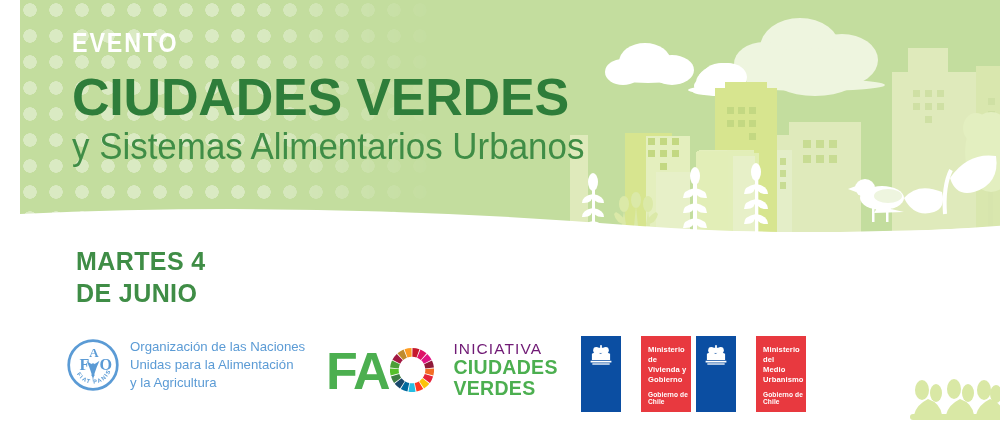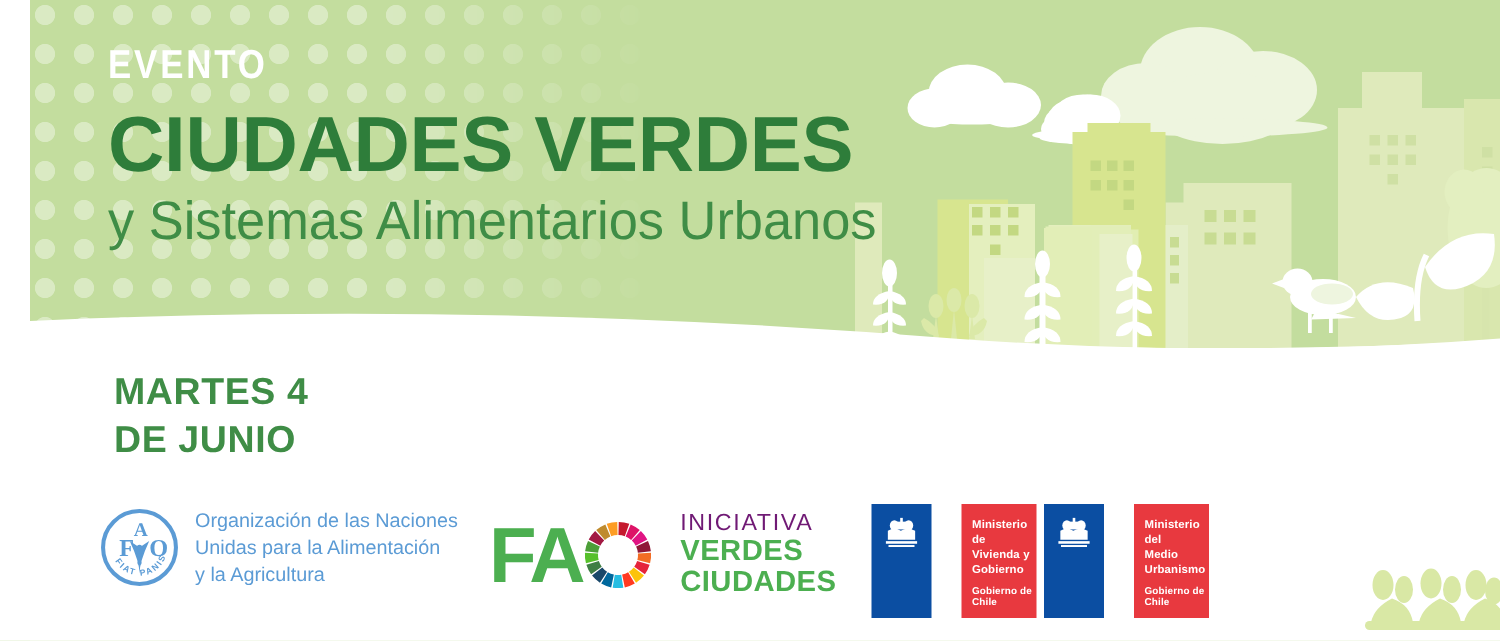--- a/index.html
+++ b/index.html
@@ -475,22 +475,22 @@
               <path d="M3.546235435454392 62.08502204308155 A48 48 0 0 1 2.1165820807835516 46.65660526206357 L21.070435007140063 47.980032345830075 A29 29 0 0 0 21.934183908920364 57.30136748436177 Z" fill="#56c02b"></path>
               <path d="M2.3175410935218395 44.48791213495086 A48 48 0 0 1 6.557816027221264 29.584891583064106 L23.75368051644618 37.66587199810123 A29 29 0 0 0 21.19184774400278 46.66978024819948 Z" fill="#4c9f38"></path>
               <path d="M7.528627044535085 27.635240236528286 A48 48 0 0 1 16.866157640634093 15.270351419792775 L29.9816369078831 29.017503982791467 A29 29 0 0 0 24.340212172739946 36.48795764290251 Z" fill="#a21942"></path>
               <path d="M18.475707255185647 13.803053071574602 A48 48 0 0 1 31.649408265637977 5.646242740904526 L38.91318416048961 23.20293832262982 A29 29 0 0 0 30.95407313334133 28.13101123074299 Z" fill="#bf8b2e"></path>
               <path d="M33.68031788315973 4.859464163511703 A48 48 0 0 1 48.91100798850647 2.0123547525104826 L49.342067326389326 21.00746432964175 A29 29 0 0 0 40.140192054409006 22.727592932121656 Z" fill="#fd9d24"></path>
             </g>
         </svg>
       </div>
       <div id="icv-words">
         <div id="icv-w1">INICIATIVA</div>
+        <div id="icv-w2">CIUDADES</div>
         <div id="icv-w3">VERDES</div>
-        <div id="icv-w2">CIUDADES</div>
       </div>
     </div>
 
     <div class="gov" id="gov-minvu">
       <div class="gov-blue">
         <svg class="gov-crest" viewBox="0 0 60 50">
           <ellipse cx="19" cy="12" rx="7" ry="8" fill="#ffffff"></ellipse>
           <ellipse cx="41" cy="12" rx="7" ry="8" fill="#ffffff"></ellipse>
           <path d="M9 20 q10 -6 20 0 q10 -6 22 0 l0 14 l-42 0z" fill="#ffffff"></path>
           <rect x="22" y="6" width="16" height="12" fill="#ffffff"></rect>

